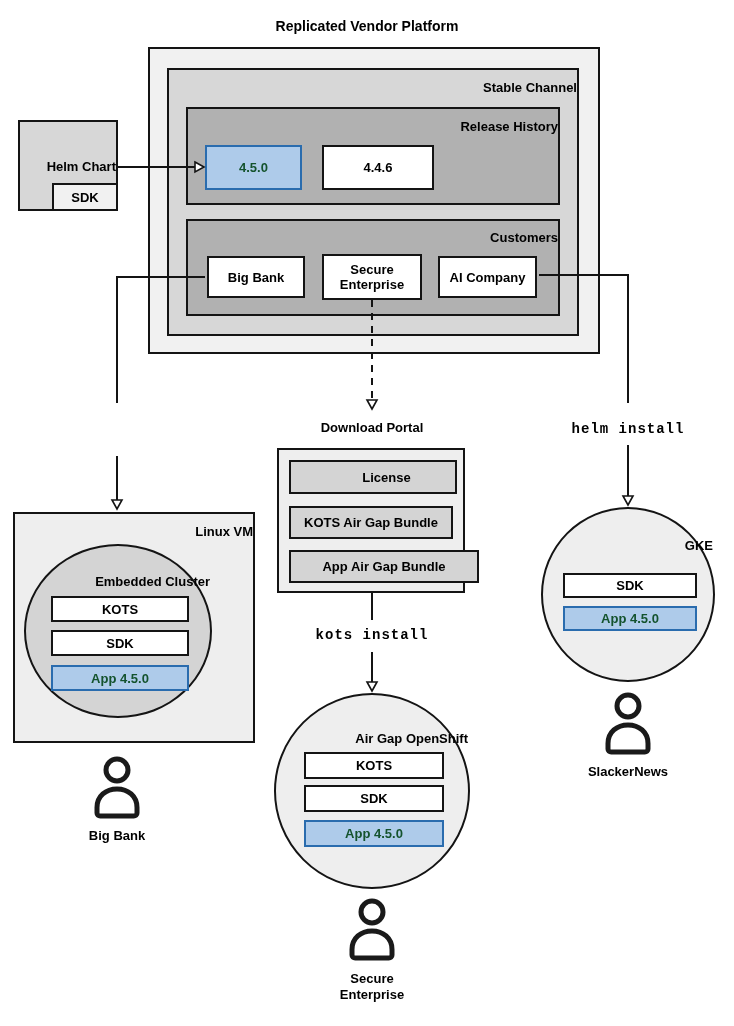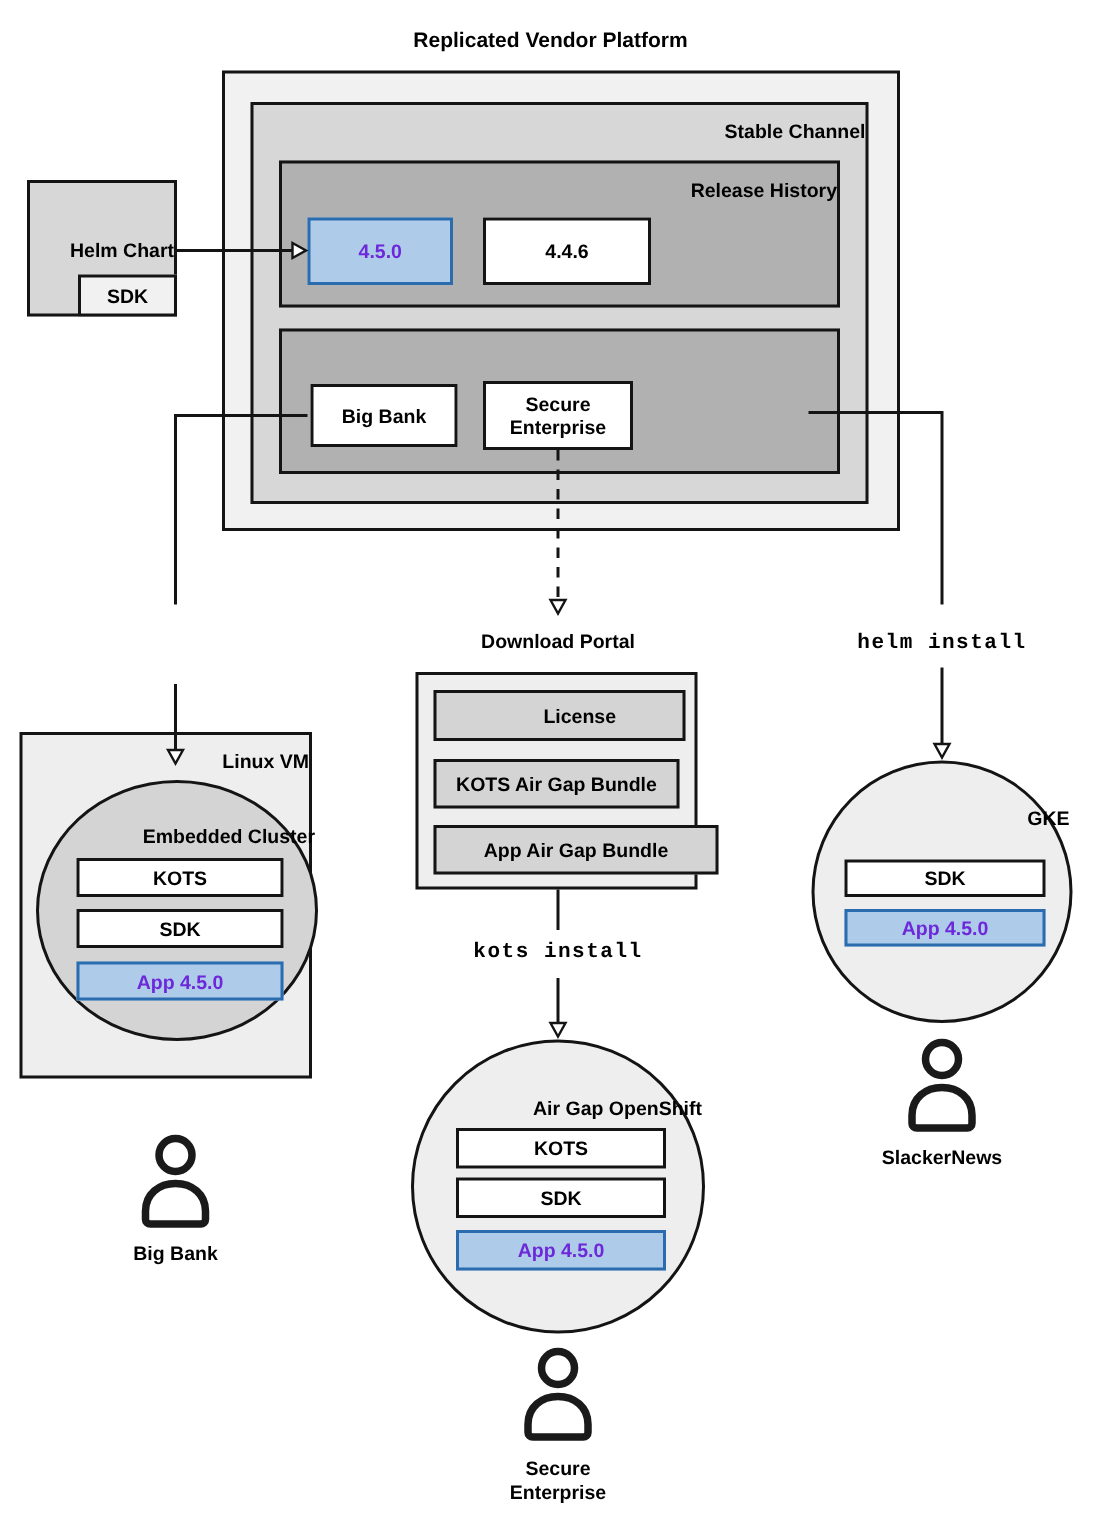--- a/index.html
+++ b/index.html
@@ -7,21 +7,21 @@
     position:relative; width:734px; height:1026px; background:#ffffff;
     font-family:"Liberation Sans", sans-serif; color:#000; overflow:hidden;
   }
   .box { position:absolute; box-sizing:border-box; border:2px solid #141414; }
   .f-lightest { background:#f1f1f1; }
   .f-light    { background:#eeeeee; }
   .f-mid      { background:#d7d7d7; }
   .f-dark     { background:#b1b1b1; }
   .f-inner    { background:#d4d4d4; }
   .f-white    { background:#ffffff; }
-  .blue { background:#aecbea; border-color:#2a6cae; color:#6d28d9; }
+  .blue { background:#aecbea; border-color:#2a6cae; color:#14532d; }
   .hd {
     position:absolute; left:0; right:0; text-align:right;
     font-weight:bold; font-size:13px; line-height:15px;
   }
   .cell {
     display:flex; align-items:center; justify-content:center;
     text-align:center; font-weight:bold; font-size:13px; line-height:15px;
   }
   .lbl {
     position:absolute; text-align:center; font-weight:bold;
@@ -51,32 +51,34 @@
   <div class="box f-mid" style="left:167px; top:68px; width:412px; height:268px;">
     <div class="hd" style="top:10px;">Stable Channel</div>
 
     <div class="box f-dark" style="left:17px; top:37px; width:374px; height:98px;">
       <div class="hd" style="top:10px;">Release History</div>
       <div class="box blue cell" style="left:17px; top:36px; width:97px; height:45px;">4.5.0</div>
       <div class="box f-white cell" style="left:134px; top:36px; width:112px; height:45px;">4.4.6</div>
     </div>
 
     <div class="box f-dark" style="left:17px; top:149px; width:374px; height:97px;">
+      <div class="hd" style="top:9px;">Customers</div>
       <div class="box f-white cell" style="left:19px; top:35px; width:98px; height:42px;">Big Bank</div>
       <div class="box f-white cell" style="left:134px; top:33px; width:100px; height:46px;">Secure Enterprise</div>
+      <div class="box f-white cell" style="left:250px; top:35px; width:99px; height:42px;">AI Company</div>
     </div>
   </div>
 
   <div class="box f-mid" style="left:18px; top:120px; width:100px; height:91px;">
     <div class="hd" style="top:37px;">Helm Chart</div>
     <div class="box f-lightest cell" style="left:32px; top:61px; width:66px; height:28px;">SDK</div>
   </div>
 
 
-  <div class="box f-light" style="left:13px; top:488px; width:195px; height:231px;">
+  <div class="box f-light" style="left:13px; top:512px; width:242px; height:231px;">
     <div class="hd" style="top:10px;">Linux VM</div>
     <div class="box f-inner ellipse" style="left:9px; top:30px; width:188px; height:174px;">
       <div class="hd" style="top:28px;">Embedded Cluster</div>
       <div class="box f-white cell" style="left:25px; top:50px; width:138px; height:26px;">KOTS</div>
       <div class="box f-white cell" style="left:25px; top:84px; width:138px; height:26px;">SDK</div>
       <div class="box blue cell" style="left:25px; top:119px; width:138px; height:26px;">App 4.5.0</div>
     </div>
   </div>
 
   <svg class="person" style="left:89px; top:756px;" width="56" height="64" viewBox="0 0 56 64">

